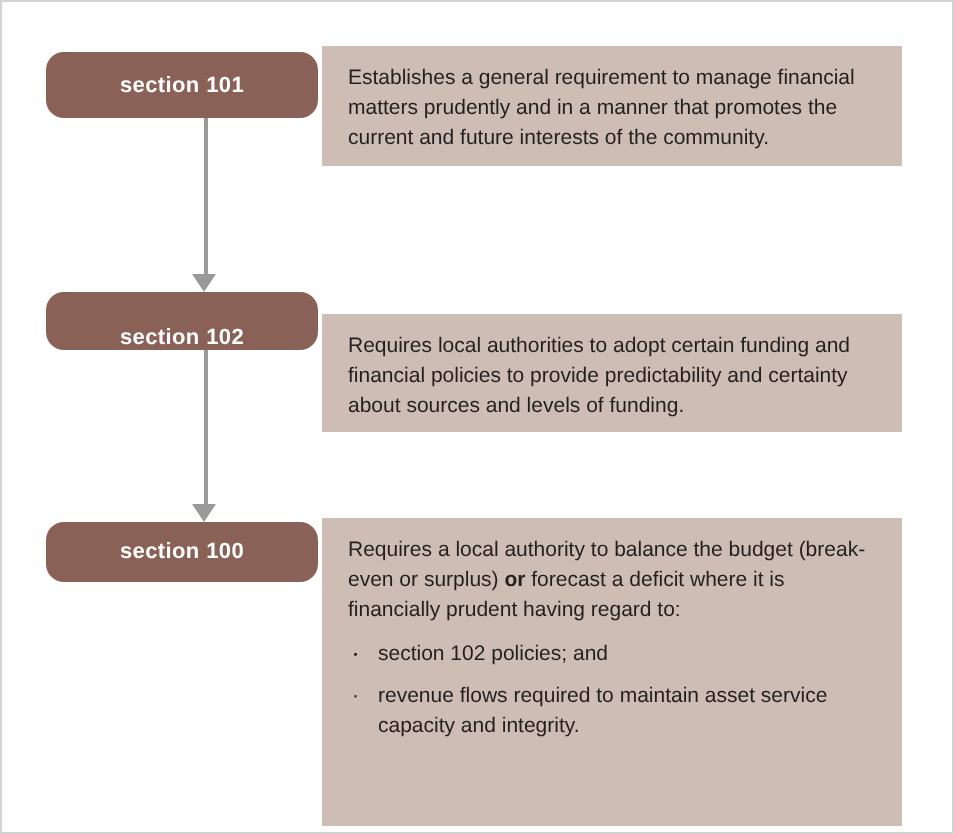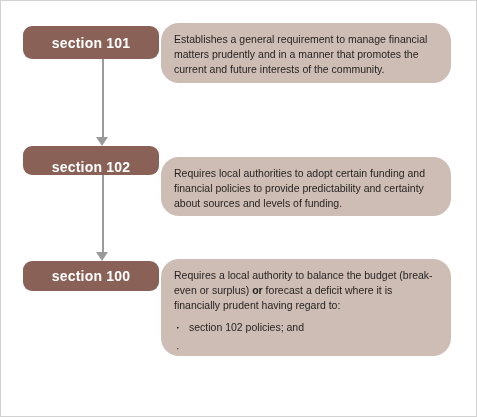--- a/index.html
+++ b/index.html
@@ -49,33 +49,33 @@
     left: 0;
     right: 0;
   }
   .label-box {
     position: absolute;
     left: 22px;
     width: 136px;
     background: #8a6156;
     border-radius: 9px;
     color: #ffffff;
-    font-size: 14px;
+    font-size: 11px;
     font-weight: bold;
     display: flex;
     align-items: center;
     justify-content: center;
     letter-spacing: 0.2px;
   }
   .desc-box {
     position: absolute;
     left: 160px;
     width: 290px;
     background: #cdbdb5;
-    border-radius: 18px;
+    border-radius: 0;
     box-sizing: border-box;
     padding: 9px 13px 10px 13px;
     color: #231f1e;
     font-size: 10.5px;
     line-height: 1.42;
   }
   .desc-box p {
     margin: 0;
   }
   .desc-box .bold {
@@ -133,33 +133,34 @@
 
   <div class="connector" style="top:174px; height:86px;">
     <div class="stem" style="height:77px;"></div>
     <div class="head" style="top:77px;"></div>
   </div>
 
   <div class="row">
     <div class="label-box" style="top:260px; height:30px;align-items:center;">
       <span>section 100</span>
     </div>
-    <div class="desc-box" style="top:258px; height:97px;">
+    <div class="desc-box" style="top:258px; height:154px;">
       <p><span>Requires a local authority to balance the budget (break-even or surplus) </span><span class="bold">or</span><span> forecast a deficit where it is financially prudent having regard to:</span></p>
       <ul class="bullets">
         <li>
           <span class="marker">·</span>
         </li>
         <li>
           <span class="marker">·</span>
         </li>
         <li>
           <span class="marker">·</span>
           <span>section 102 policies; and</span>
         </li>
         <li>
           <span class="marker">·</span>
+          <span>revenue flows required to maintain asset service capacity and integrity.</span>
         </li>
       </ul>
     </div>
   </div>
 
 </div>
 
 </body></html>

